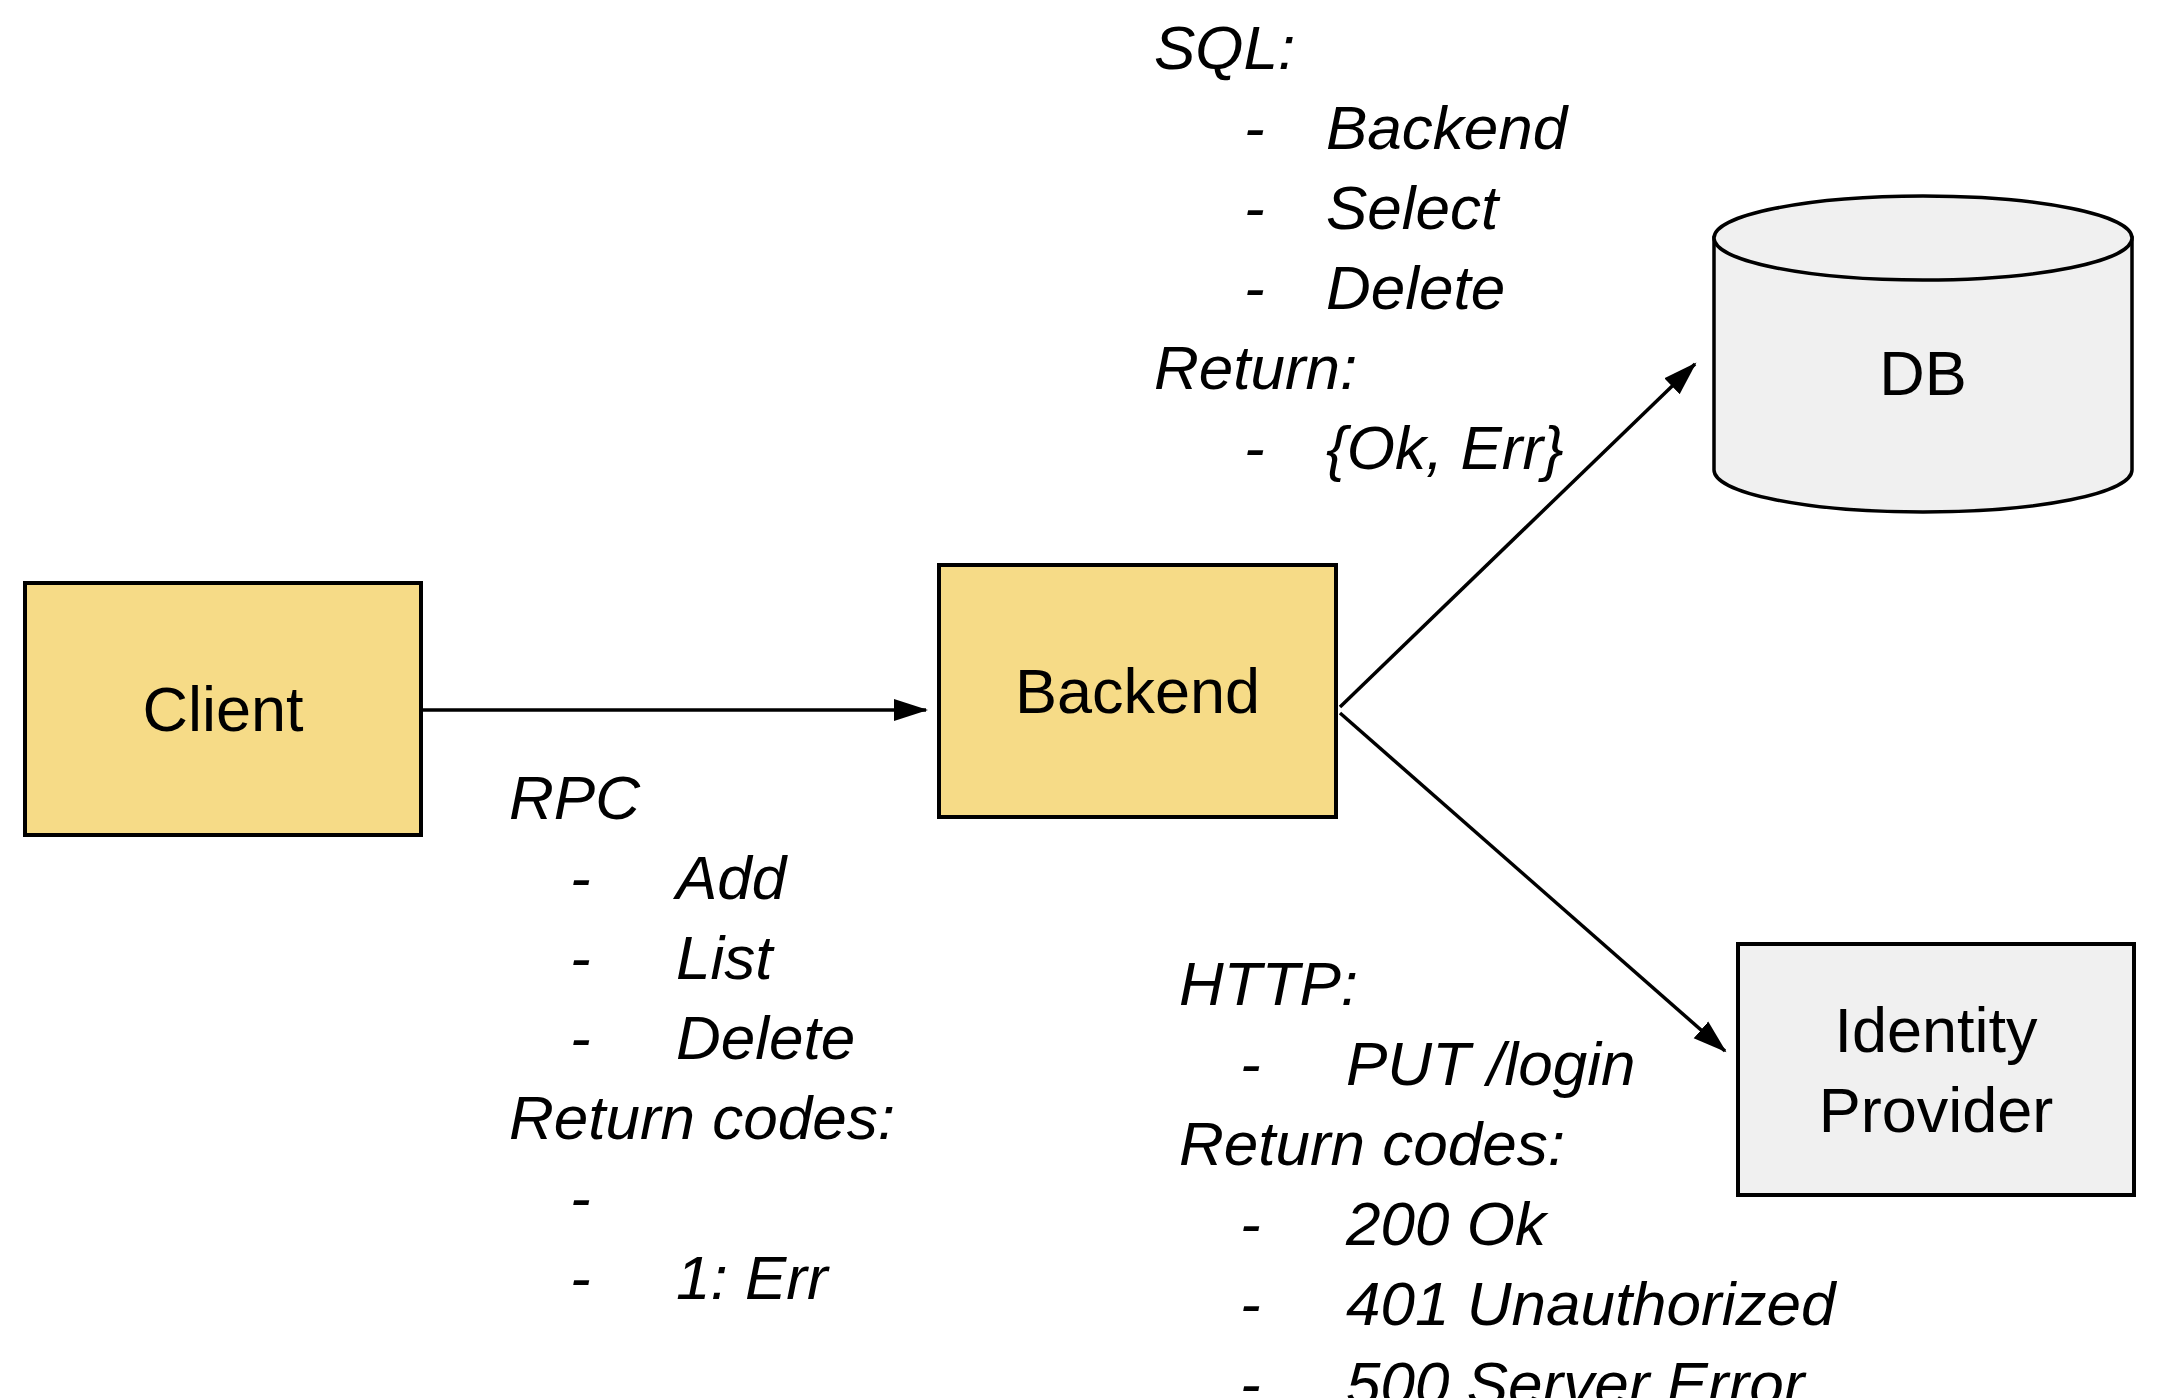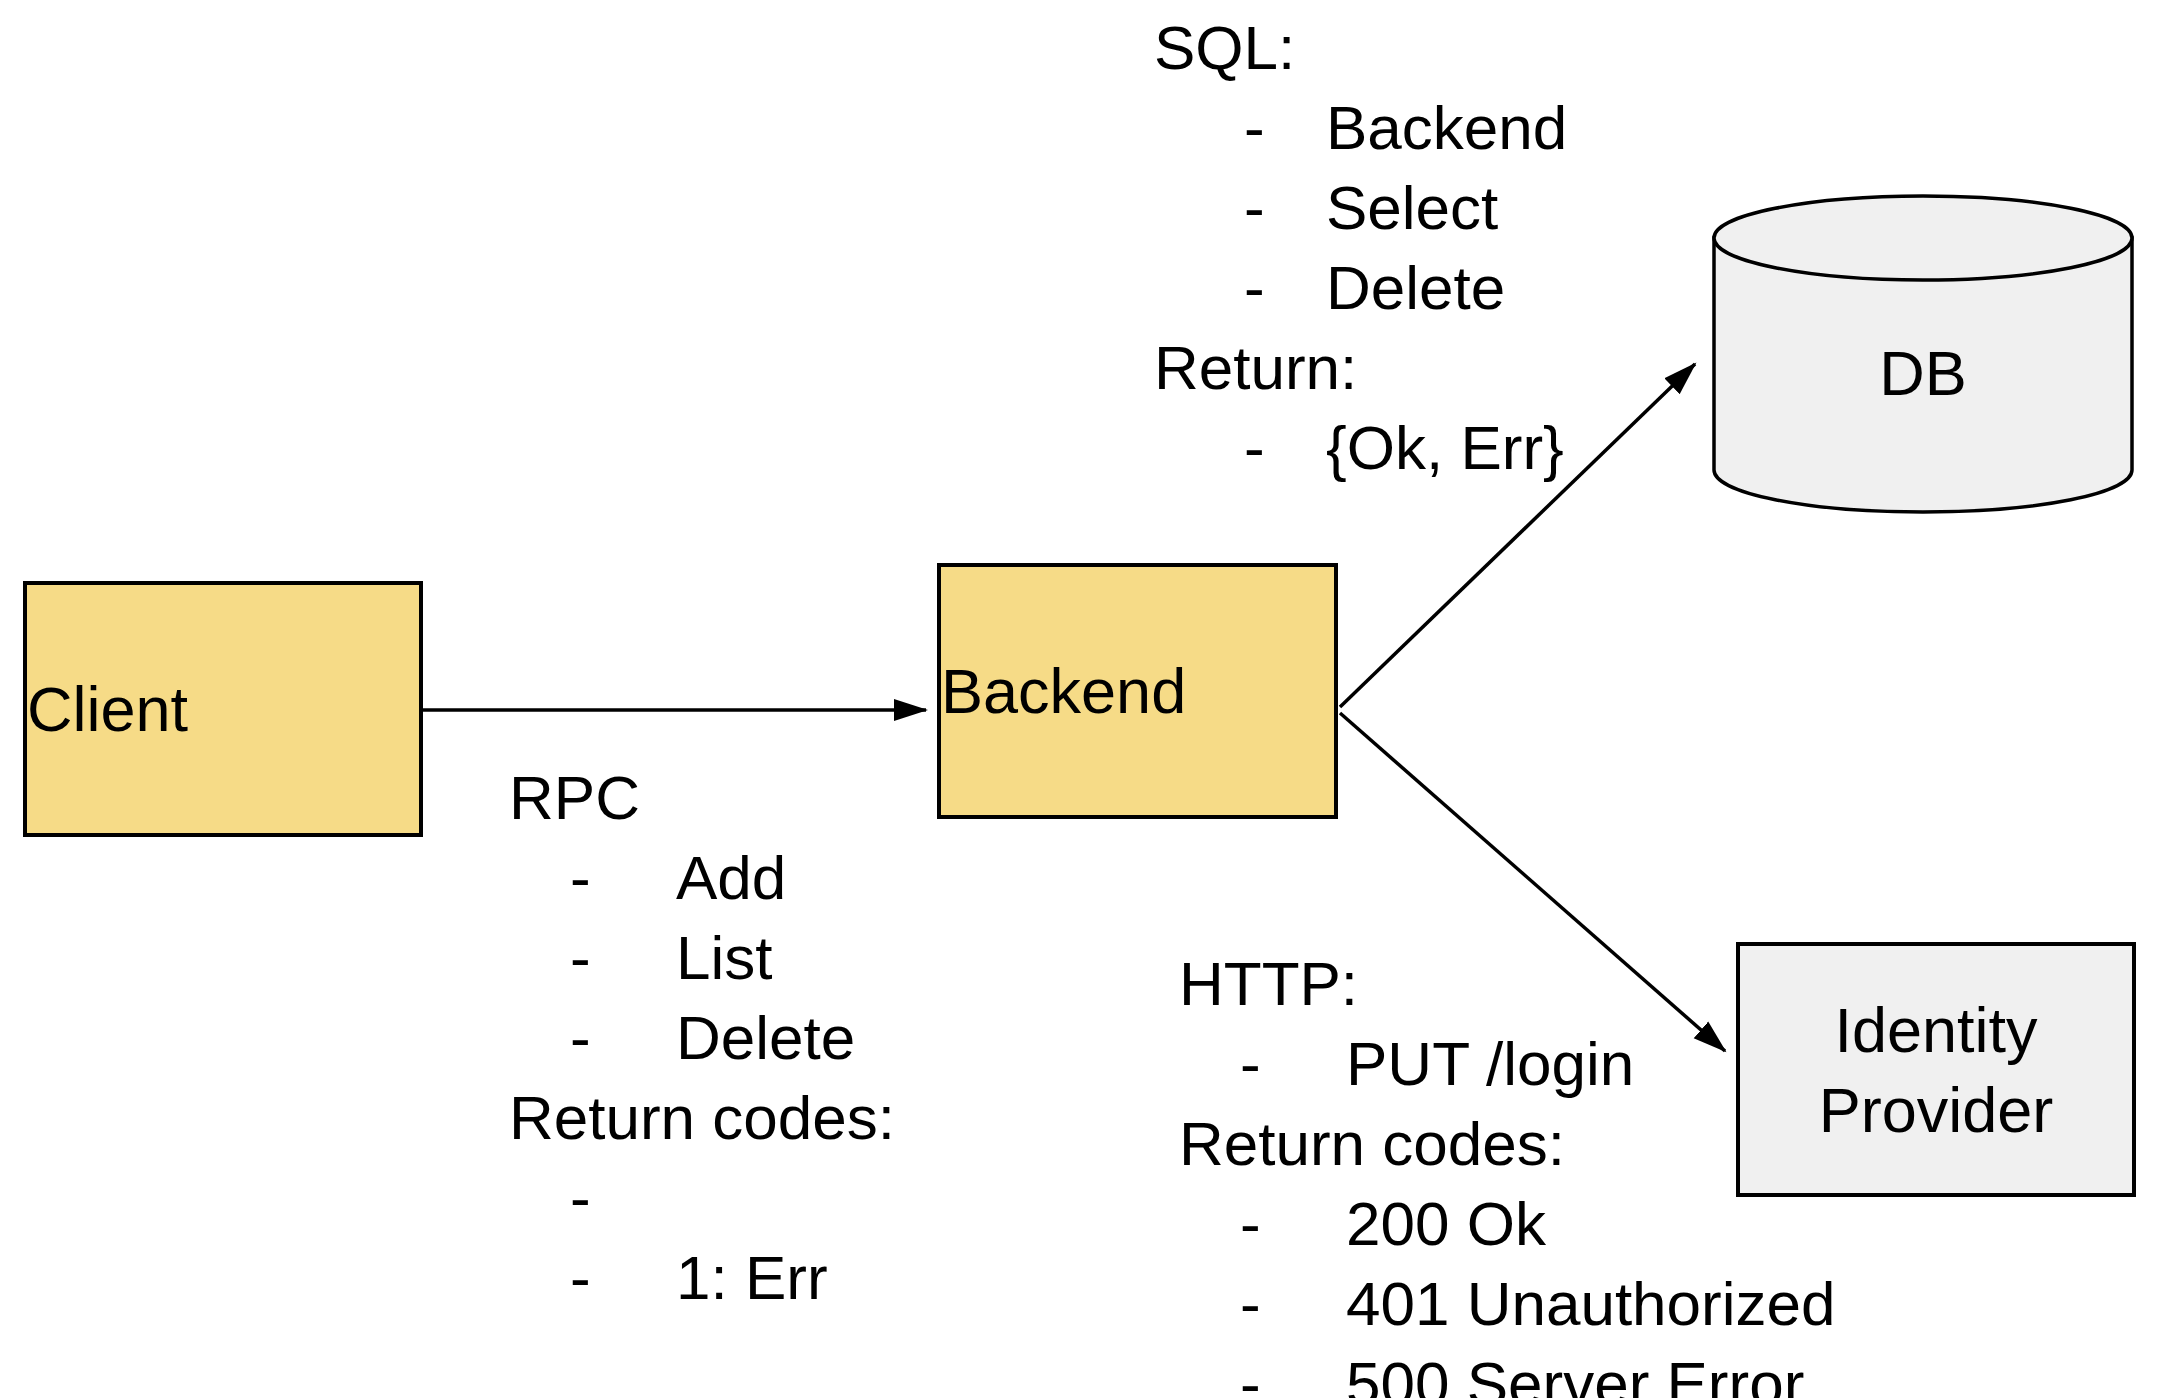--- a/index.html
+++ b/index.html
@@ -16,20 +16,21 @@
     font-family: "Liberation Sans", "DejaVu Sans", sans-serif;
     color: var(--ink, #000000);
   }
   
   .node {
     position: absolute;
     box-sizing: border-box;
     border: 4px solid var(--stroke, #000000);
     display: flex;
     align-items: center;
+    justify-content: center;
     text-align: center;
     font-size: 63px;
     line-height: 80px;
   }
   .node.yellow { background: var(--yellow); }
   .node.gray   { background: var(--gray); }
   #client-box  { left: 23px;   top: 581px; width: 400px; height: 256px; }
   #backend-box { left: 937px;  top: 563px; width: 401px; height: 256px; }
   #idp-box     { left: 1736px; top: 942px; width: 400px; height: 255px; padding: 0 30px; }
   
@@ -58,21 +59,21 @@
     stroke: var(--stroke, #000000);
     stroke-width: 3.5;
   }
   
   .note {
     position: absolute;
     font-size: 62px;
     line-height: 80px;
     white-space: nowrap;
   }
-  .nline { position: relative; height: 80px; }
+  .nline { position: relative; height: 80px; font-style: italic; }
   .nline .dash { position: absolute; left: var(--dash, 61px); }
   .nline .btxt { position: absolute; left: var(--item, 167px); }
   #sql-note  { left: 1154px; top: 8px;    --dash: 90px; --item: 172px; }
   #rpc-note  { left: 509px;  top: 758px;  --dash: 61px; --item: 167px; }
   #http-note { left: 1179px; top: 944px;  --dash: 61px; --item: 167px; }
 </style>
 </head>
 <body>
 
 <div id="canvas">

